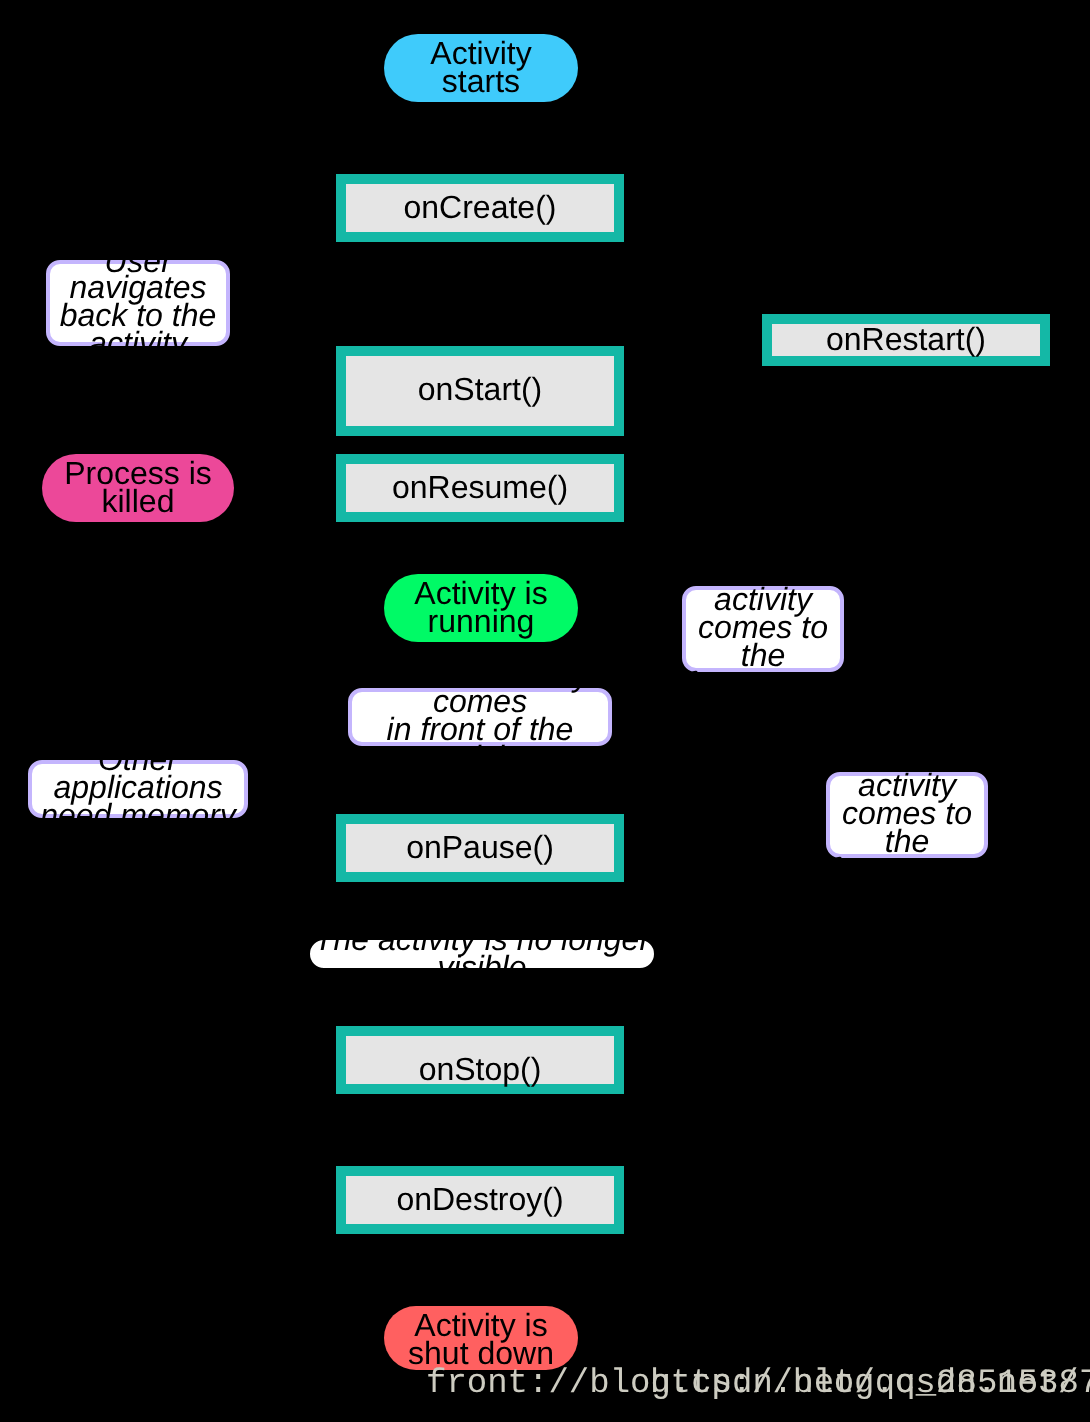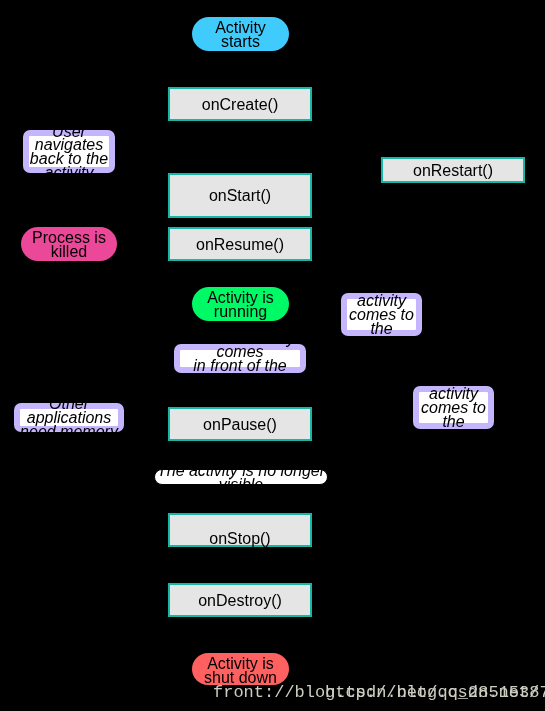--- a/index.html
+++ b/index.html
@@ -4,44 +4,44 @@
 <title>Activity Lifecycle</title>
 <style>
   html,body{margin:0;padding:0;background:#000;}
   body{width:545px;height:711px;overflow:hidden;position:relative;
        font-family:"Liberation Sans",sans-serif;}
   #stage{position:absolute;left:0;top:0;width:545px;height:711px;background:#000;}
   .node{position:absolute;box-sizing:border-box;display:flex;align-items:center;
         justify-content:center;text-align:center;color:#000;
         font-size:16px;line-height:13.7px;}
   .node > span{display:block;position:relative;top:0.5px;}
-  .proc{background:#e5e5e5;border:2px solid #14b8a6;}
+  .proc{background:#e5e5e5;border:5px solid #14b8a6;}
   .pill{border-radius:999px;}
-  .note{background:#ffffff;border:6px solid #c4b5fd;border-radius:7px;font-style:italic;}
+  .note{background:#ffffff;border:2px solid #c4b5fd;border-radius:7px;font-style:italic;}
   .notepill{background:#ffffff;border:1px solid #000000;border-radius:999px;font-style:italic;}
   .wm{position:absolute;font-family:"Liberation Mono","DejaVu Sans Mono",monospace;
       color:#cdccc1;font-size:17px;line-height:17px;white-space:pre;filter:blur(0.35px);}
   #edges{position:absolute;left:0;top:0;width:545px;height:711px;}
   #edges polyline{stroke:#000000;stroke-width:1;fill:none;}
 
   
   #n-activity-starts  {left:192px;top:17px; width:97px; height:34px;}
   #n-oncreate         {left:168px;top:87px; width:144px;height:34px;}
   #n-onstart          {left:168px;top:173px;width:144px;height:45px;}
   #n-onrestart        {left:381px;top:157px;width:144px;height:26px;}
   #n-onresume         {left:168px;top:227px;width:144px;height:34px;}
   #n-activity-running {left:192px;top:287px;width:97px; height:34px;}
   #n-onpause          {left:168px;top:407px;width:144px;height:34px;}
   #n-onstop           {left:168px;top:513px;width:144px;height:34px;align-items:flex-end;}
   #n-ondestroy        {left:168px;top:583px;width:144px;height:34px;}
   #n-activity-shutdown{left:192px;top:653px;width:97px; height:32px;}
   #n-process-killed   {left:21px; top:227px;width:96px; height:34px;}
   #t-user-navigates   {left:23px; top:130px;width:92px; height:43px;}
   #t-another-activity {left:174px;top:344px;width:132px;height:29px;}
-  #t-other-apps       {left:14px; top:403px;width:110px;height:29px;}
+  #t-other-apps       {left:14px; top:380px;width:110px;height:29px;}
   #t-foreground-1     {left:341px;top:293px;width:81px; height:43px;}
   #t-foreground-2     {left:413px;top:386px;width:81px; height:43px;}
   #t-not-visible      {left:154px;top:469px;width:174px;height:16px;}
   #n-activity-shutdown > span{top:1.5px;}
   #wm-1{left:213px;top:684px;}
   #wm-2{left:325px;top:684px;}
 </style>
 </head>
 <body>
 

